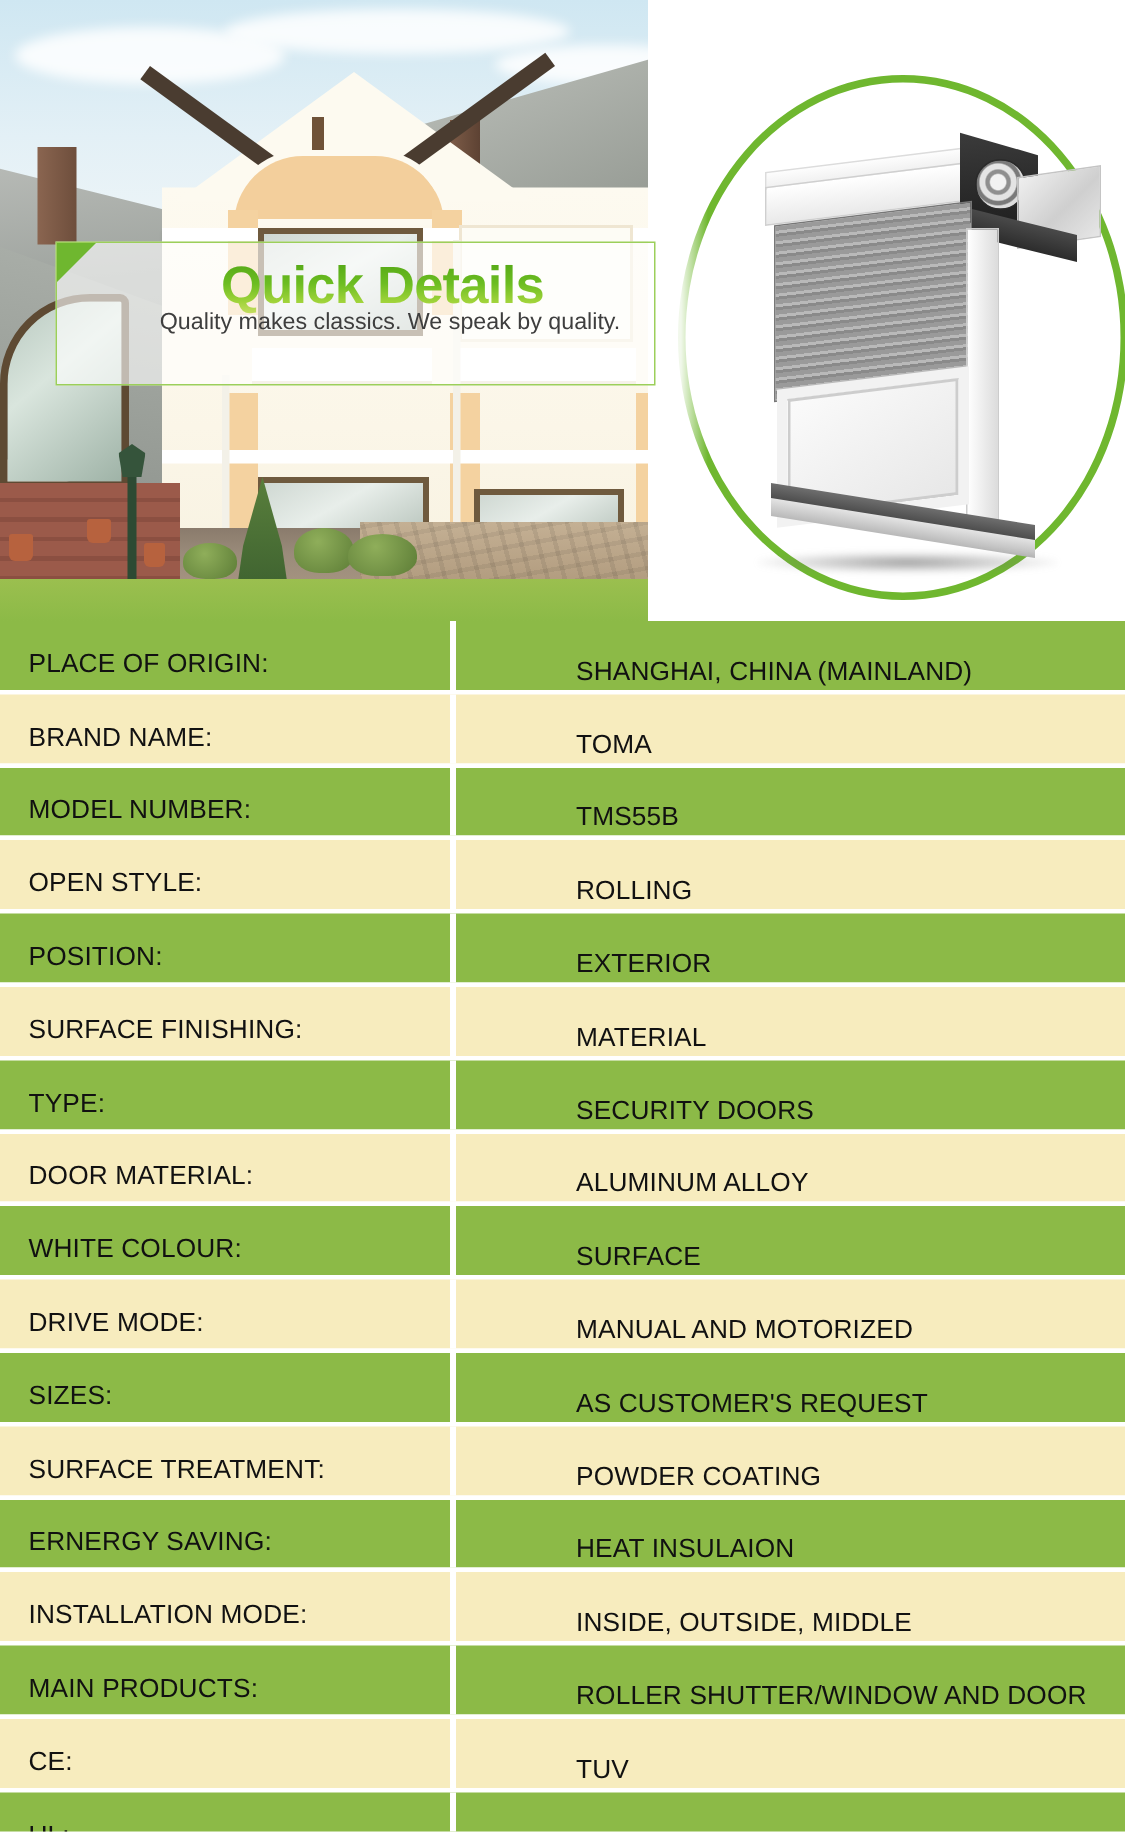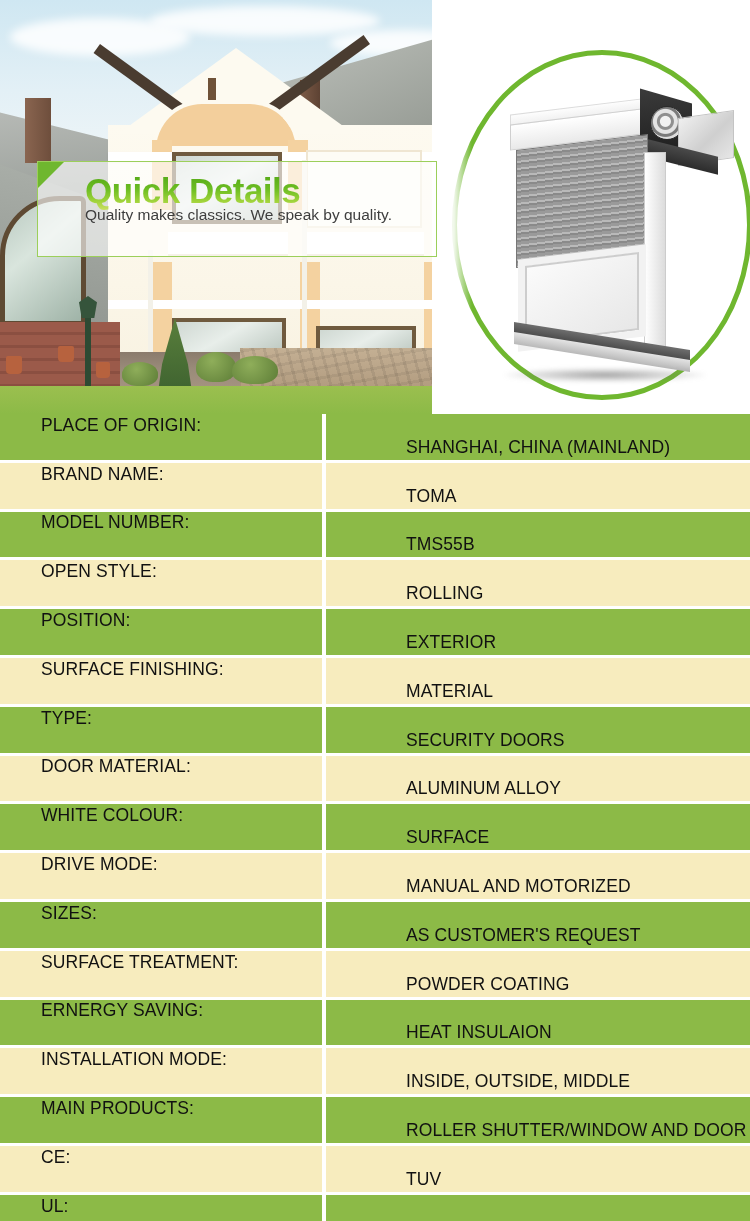--- a/index.html
+++ b/index.html
@@ -20,20 +20,21 @@
     background: #ffffff;
   }
 
   
   .banner {
     position: relative;
     width: 750px;
     height: 414px;
     overflow: hidden;
     background: #ec4899;
+    text-align: center;
   }
   
   .sky {
     position: absolute;
     left: 0; top: 0;
     width: 470px; height: 414px;
     background: linear-gradient(180deg, #cfe7f2 0%, #e3f0f6 22%, #f2f7f8 45%, #f6f6f2 60%);
   }
   .cloud {
     position: absolute;
@@ -428,22 +429,21 @@
   .spec-row.even { background: #f7ecbe; }
   .cell-label {
     width: 300px;
     box-sizing: border-box;
     padding-left: 19px;
     font-size: 17.5px;
     color: #111111;
     white-space: nowrap;
     letter-spacing: 0.1px;
     align-self: flex-end;
-    padding-bottom: 24px;
-    margin-left: 22px;
+    padding-bottom: 7px;
   }
   .cell-sep {
     width: 4px;
     height: 45.8px;
     background: #ffffff;
     flex: 0 0 4px;
   }
   .cell-value {
     flex: 1;
     box-sizing: border-box;

